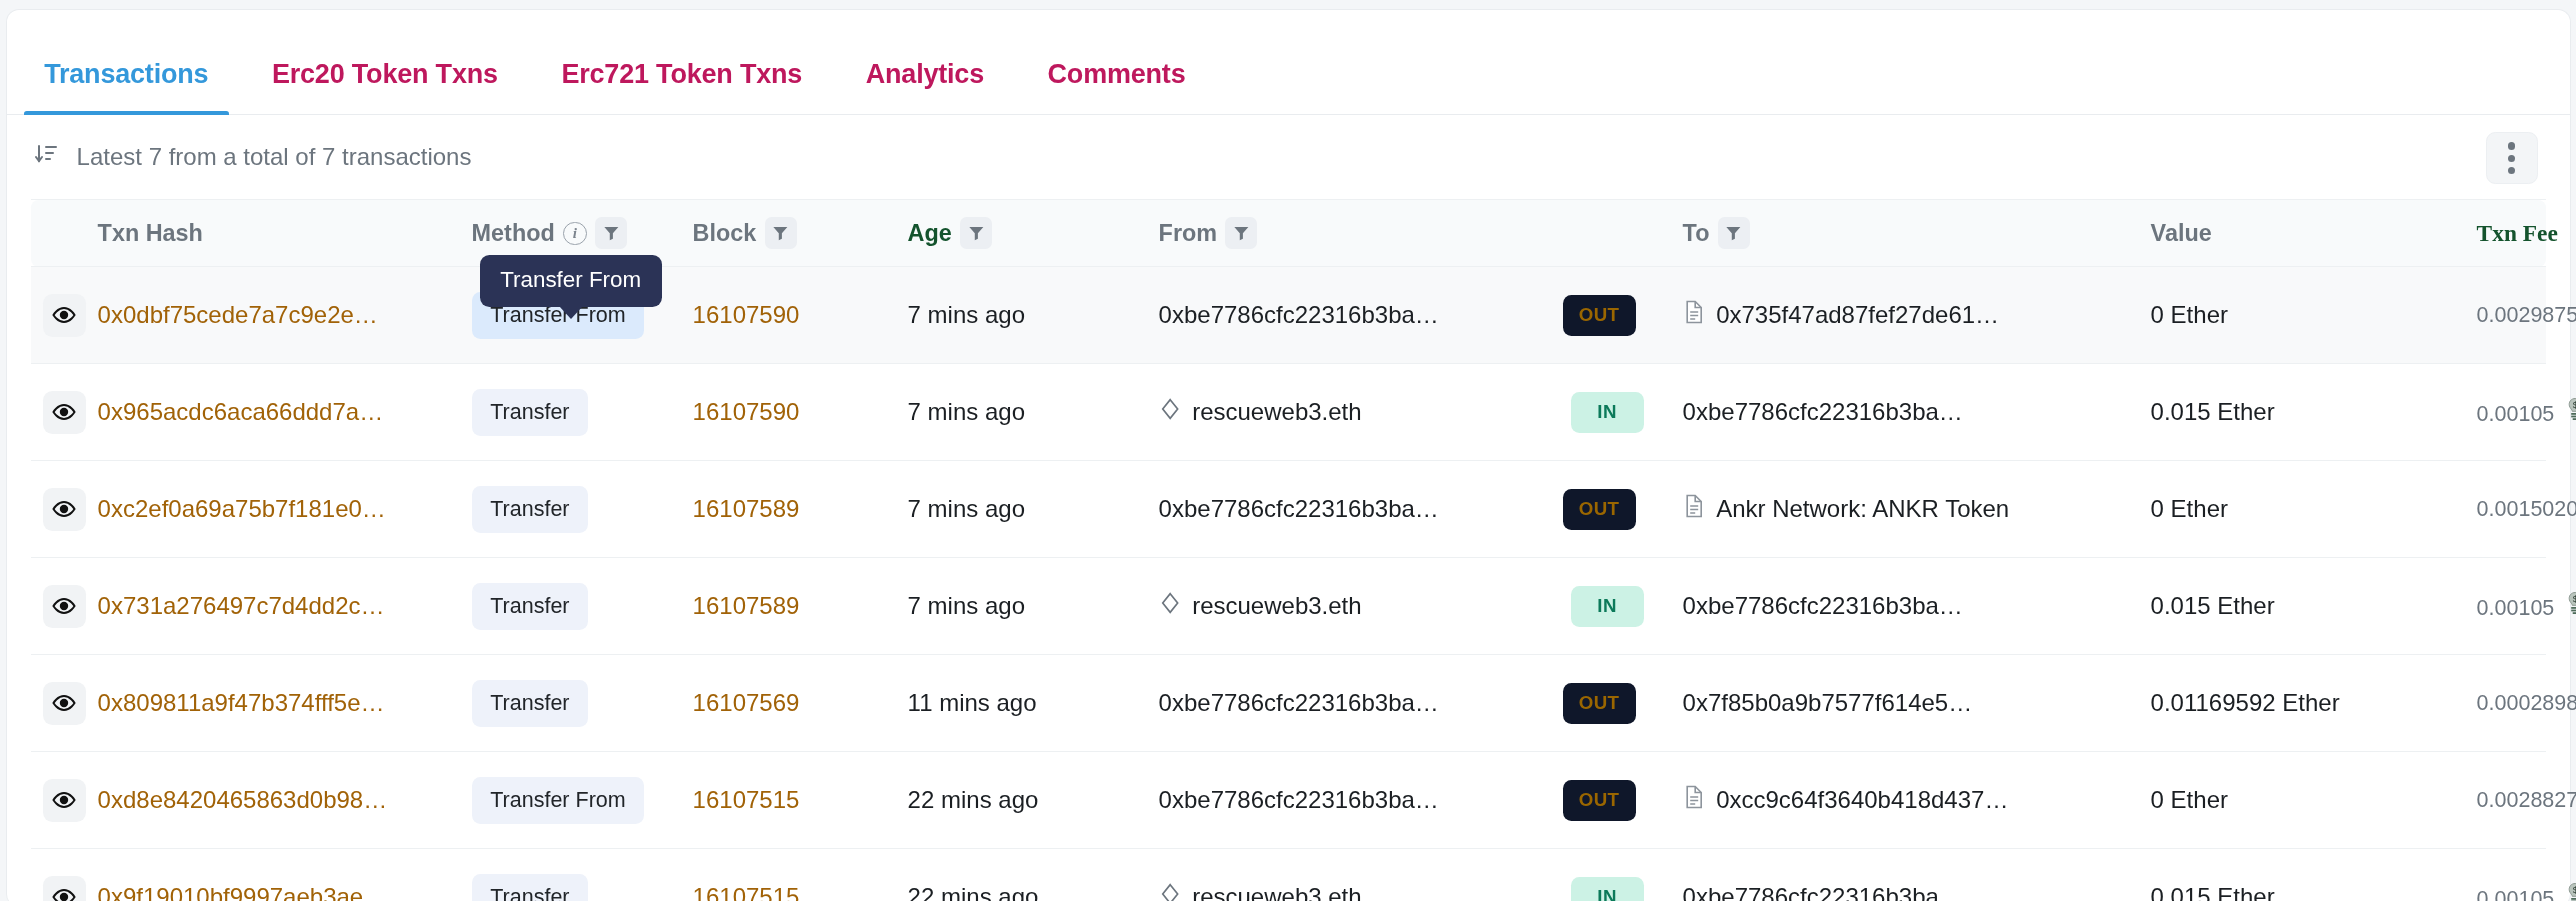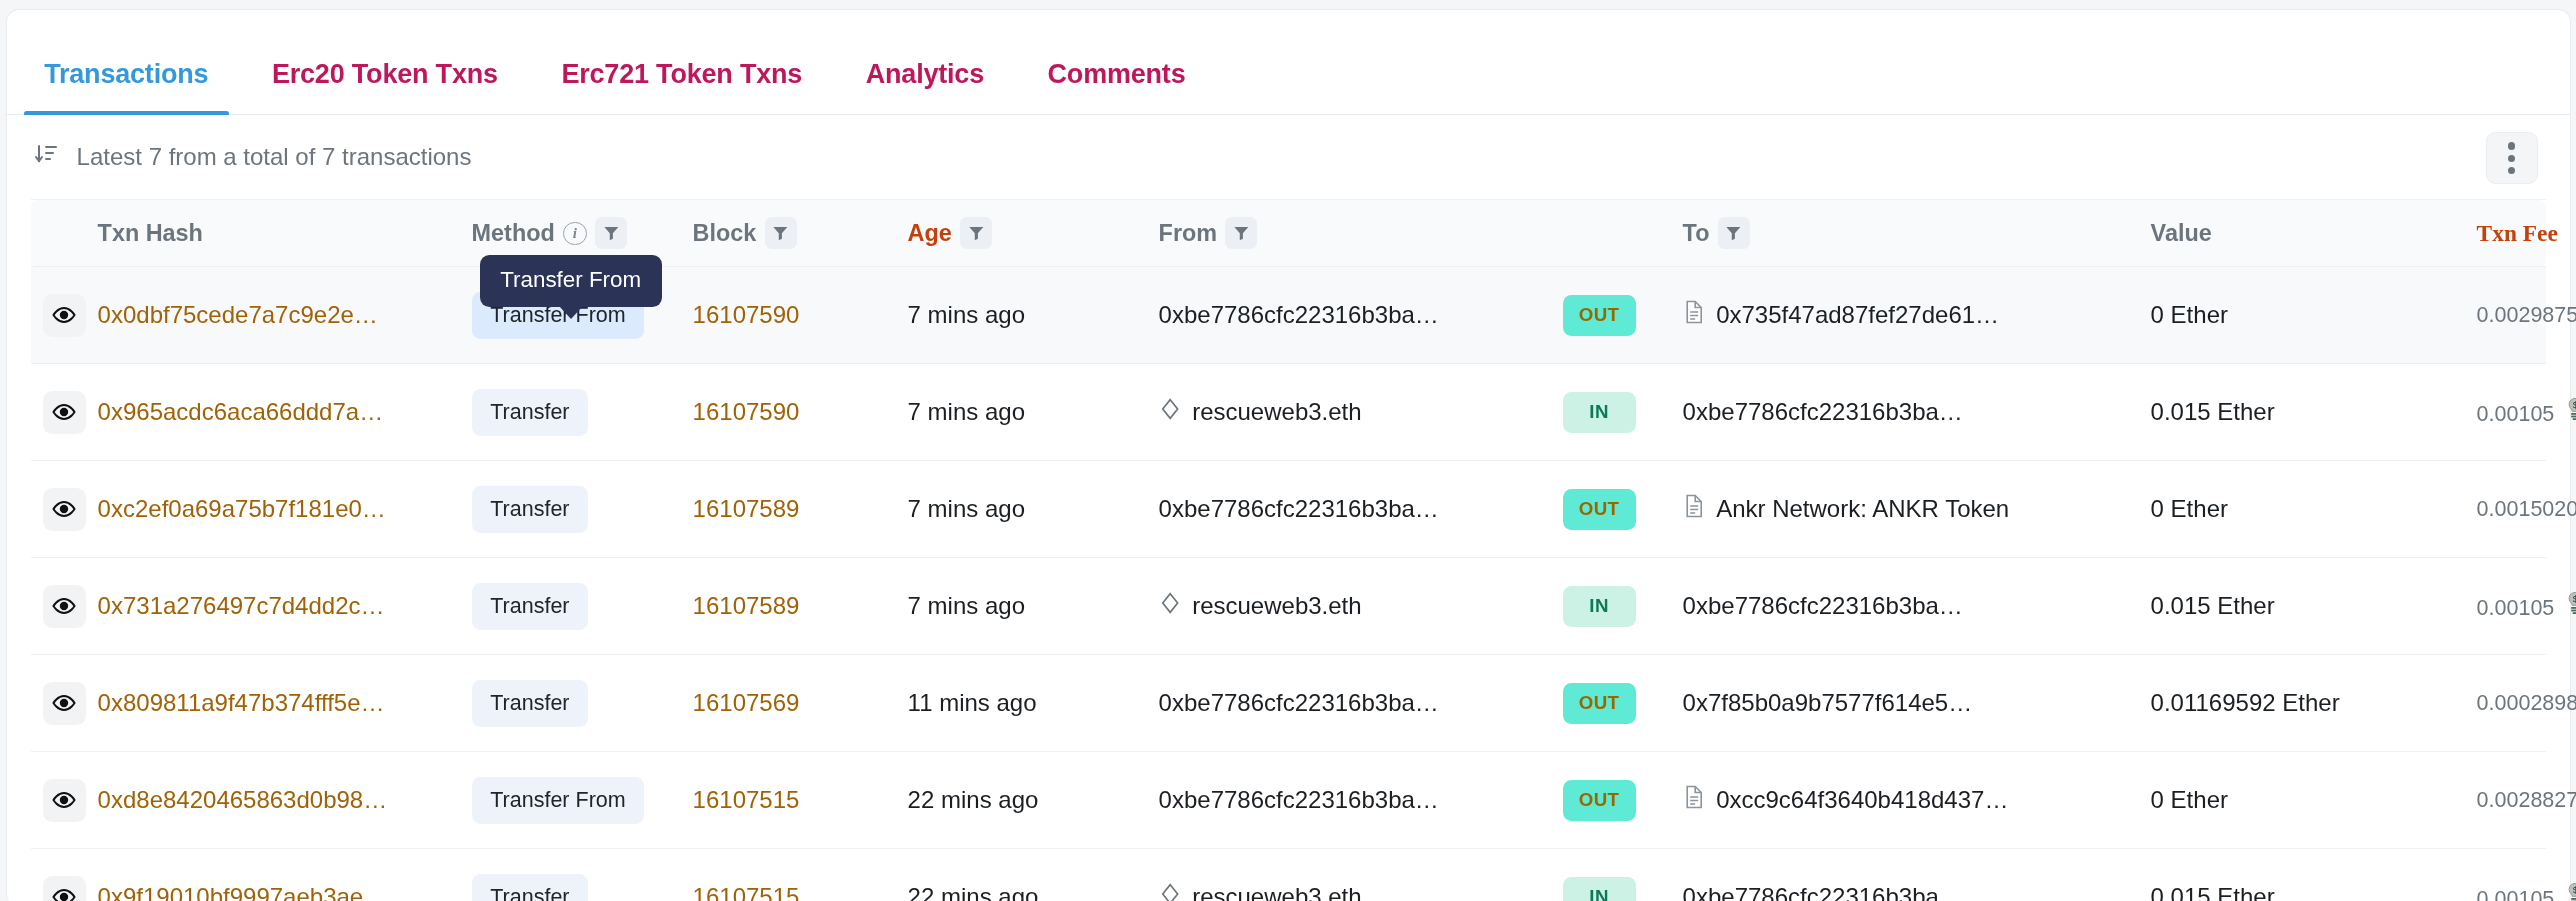--- a/index.html
+++ b/index.html
@@ -116,21 +116,21 @@
     text-align: left;
     vertical-align: middle;
     padding: 0;
     border-top: 0.9px solid #edf0f2;
     border-bottom: 0.9px solid #edf0f2;
     white-space: nowrap;
   }
   thead th:first-child { border-radius: 7.5px 0 0 7.5px; }
   thead th:last-child  { border-radius: 0 7.5px 7.5px 0; font-family: Liberation Serif, serif; }
   .th-inner { display: flex; align-items: center; gap: 8.4px; }
-  .th-link { color: #c2410c; }
+  .th-link { color: #14532d; }
   .filter-btn {
     width: 32px; height: 32px;
     border-radius: 6.5px;
     background: #eceff3;
     display: inline-flex;
     align-items: center;
     justify-content: center;
     cursor: pointer;
     flex: none;
   }
@@ -206,22 +206,22 @@
     display: inline-flex;
     align-items: center;
     justify-content: center;
     width: 73px;
     height: 41px;
     border-radius: 8.4px;
     font-size: 18.7px;
     font-weight: bold;
     letter-spacing: 0.4px;
   }
-  .dir-badge.out { background: #5eead4; color: #9a6600; }
-  .dir-badge.in  { background: #ccf2e5; color: #0c7a5a; }
+  .dir-badge.out { background: #0f172a; color: #9a6600; }
+  .dir-badge.in  { background: #ccf2e5; color: #0c7a5a; margin-left: 8px; }
 
   .fee-text { font-size: 21.5px; color: #6c757e; }
   .fee-cell { display: flex; align-items: flex-end; gap: 9.4px; }
 
   
   .tooltip {
     position: absolute;
     left: 473px;
     top: 245px;
     background: #2b3356;

